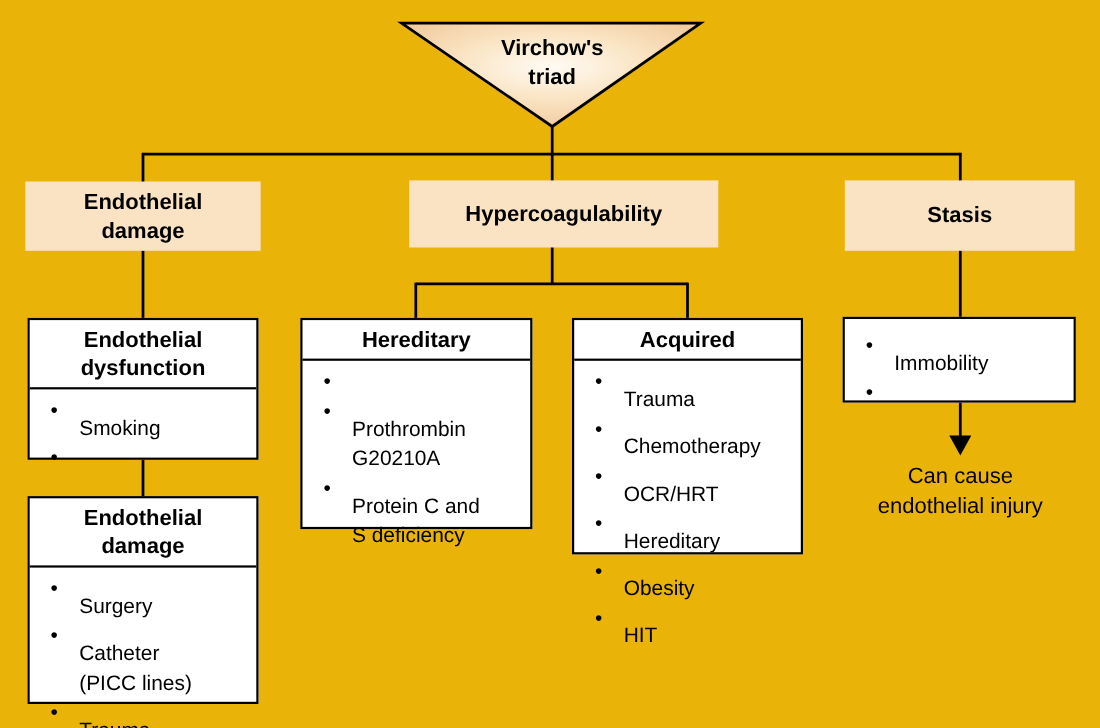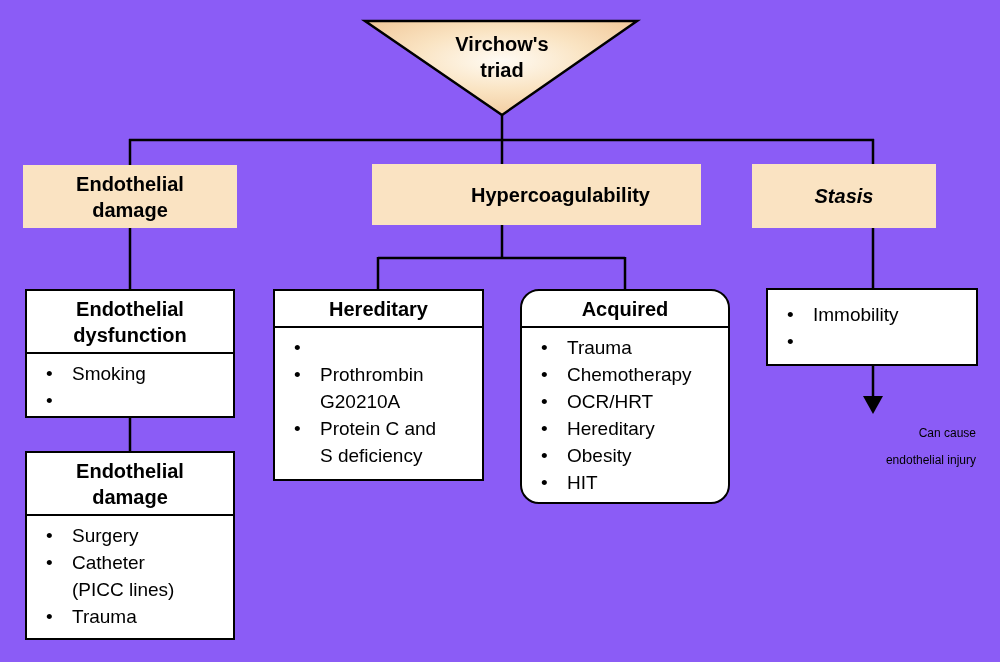--- a/index.html
+++ b/index.html
@@ -1,20 +1,20 @@
 <!DOCTYPE html>
 <html><head>
 <meta charset="utf-8">
 <style>
   html, body { margin: 0; padding: 0; background: #ffffff; }
   .canvas {
     position: relative;
     width: 1000px;
     height: 662px;
-    background: #8b5cf6;
+    background: #eab308;
     font-family: "Liberation Sans", sans-serif;
     color: #000000;
     overflow: hidden;
   }
   .wires {
     position: absolute;
     left: 0; top: 0;
     width: 1000px; height: 662px;
     z-index: 0;
   }
@@ -35,53 +35,53 @@
     align-items: center;
     justify-content: center;
     font-weight: bold;
     font-size: 20px;
     line-height: 26px;
     text-align: center;
     white-space: pre-line;
     z-index: 1;
   }
   .hdr-endo  { left: 23px;  top: 165px; width: 214px; height: 63px; }
-  .hdr-hyper { left: 372px; top: 164px; width: 281px; height: 61px; padding-left: 48px; }
-  .hdr-stasis{ left: 752px; top: 164px; width: 184px; height: 64px; font-style: italic; }
+  .hdr-hyper { left: 372px; top: 164px; width: 281px; height: 61px; }
+  .hdr-stasis{ left: 768px; top: 164px; width: 209px; height: 64px; }
   .nbox {
     position: absolute;
     background: #ffffff;
     border: 2px solid #000000;
     box-sizing: border-box;
     z-index: 1;
   }
   .nbox .title {
     font-weight: bold;
     font-size: 20px;
     line-height: 26px;
     text-align: center;
     padding: 5px 2px 4px 2px;
     border-bottom: 2px solid #000000;
     white-space: pre-line;
   }
   .items { padding: 6px 4px 4px 12px; }
   .item  { display: flex; font-size: 19px; line-height: 27px; }
   .item .bullet { flex: none; width: 33px; padding-left: 7px; box-sizing: border-box; }
-  .item .txt { white-space: pre-line; }
+  .item .txt { white-space: pre-line; margin-top: 16px; }
   .box-dysfunction { left: 25px;  top: 289px; width: 210px; height: 129px; }
   .box-damage2     { left: 25px;  top: 451px; width: 210px; height: 189px; }
   .box-hereditary  { left: 273px; top: 289px; width: 211px; height: 192px; }
-  .box-acquired    { left: 520px; top: 289px; width: 210px; height: 215px; border-radius: 19px; }
+  .box-acquired    { left: 520px; top: 289px; width: 210px; height: 215px; }
   .box-stasis      { left: 766px; top: 288px; width: 212px; height: 78px; }
   .box-stasis .items { padding-top: 11px; }
   .caption {
     position: absolute;
     left: 770px; top: 420px; width: 206px;
-    text-align: right;
-    font-size: 12px;
+    text-align: center;
+    font-size: 20px;
     line-height: 27px;
     white-space: pre-line;
     z-index: 1;
   }
 </style>
 </head>
 <body>
 
 <div class="canvas">
 

